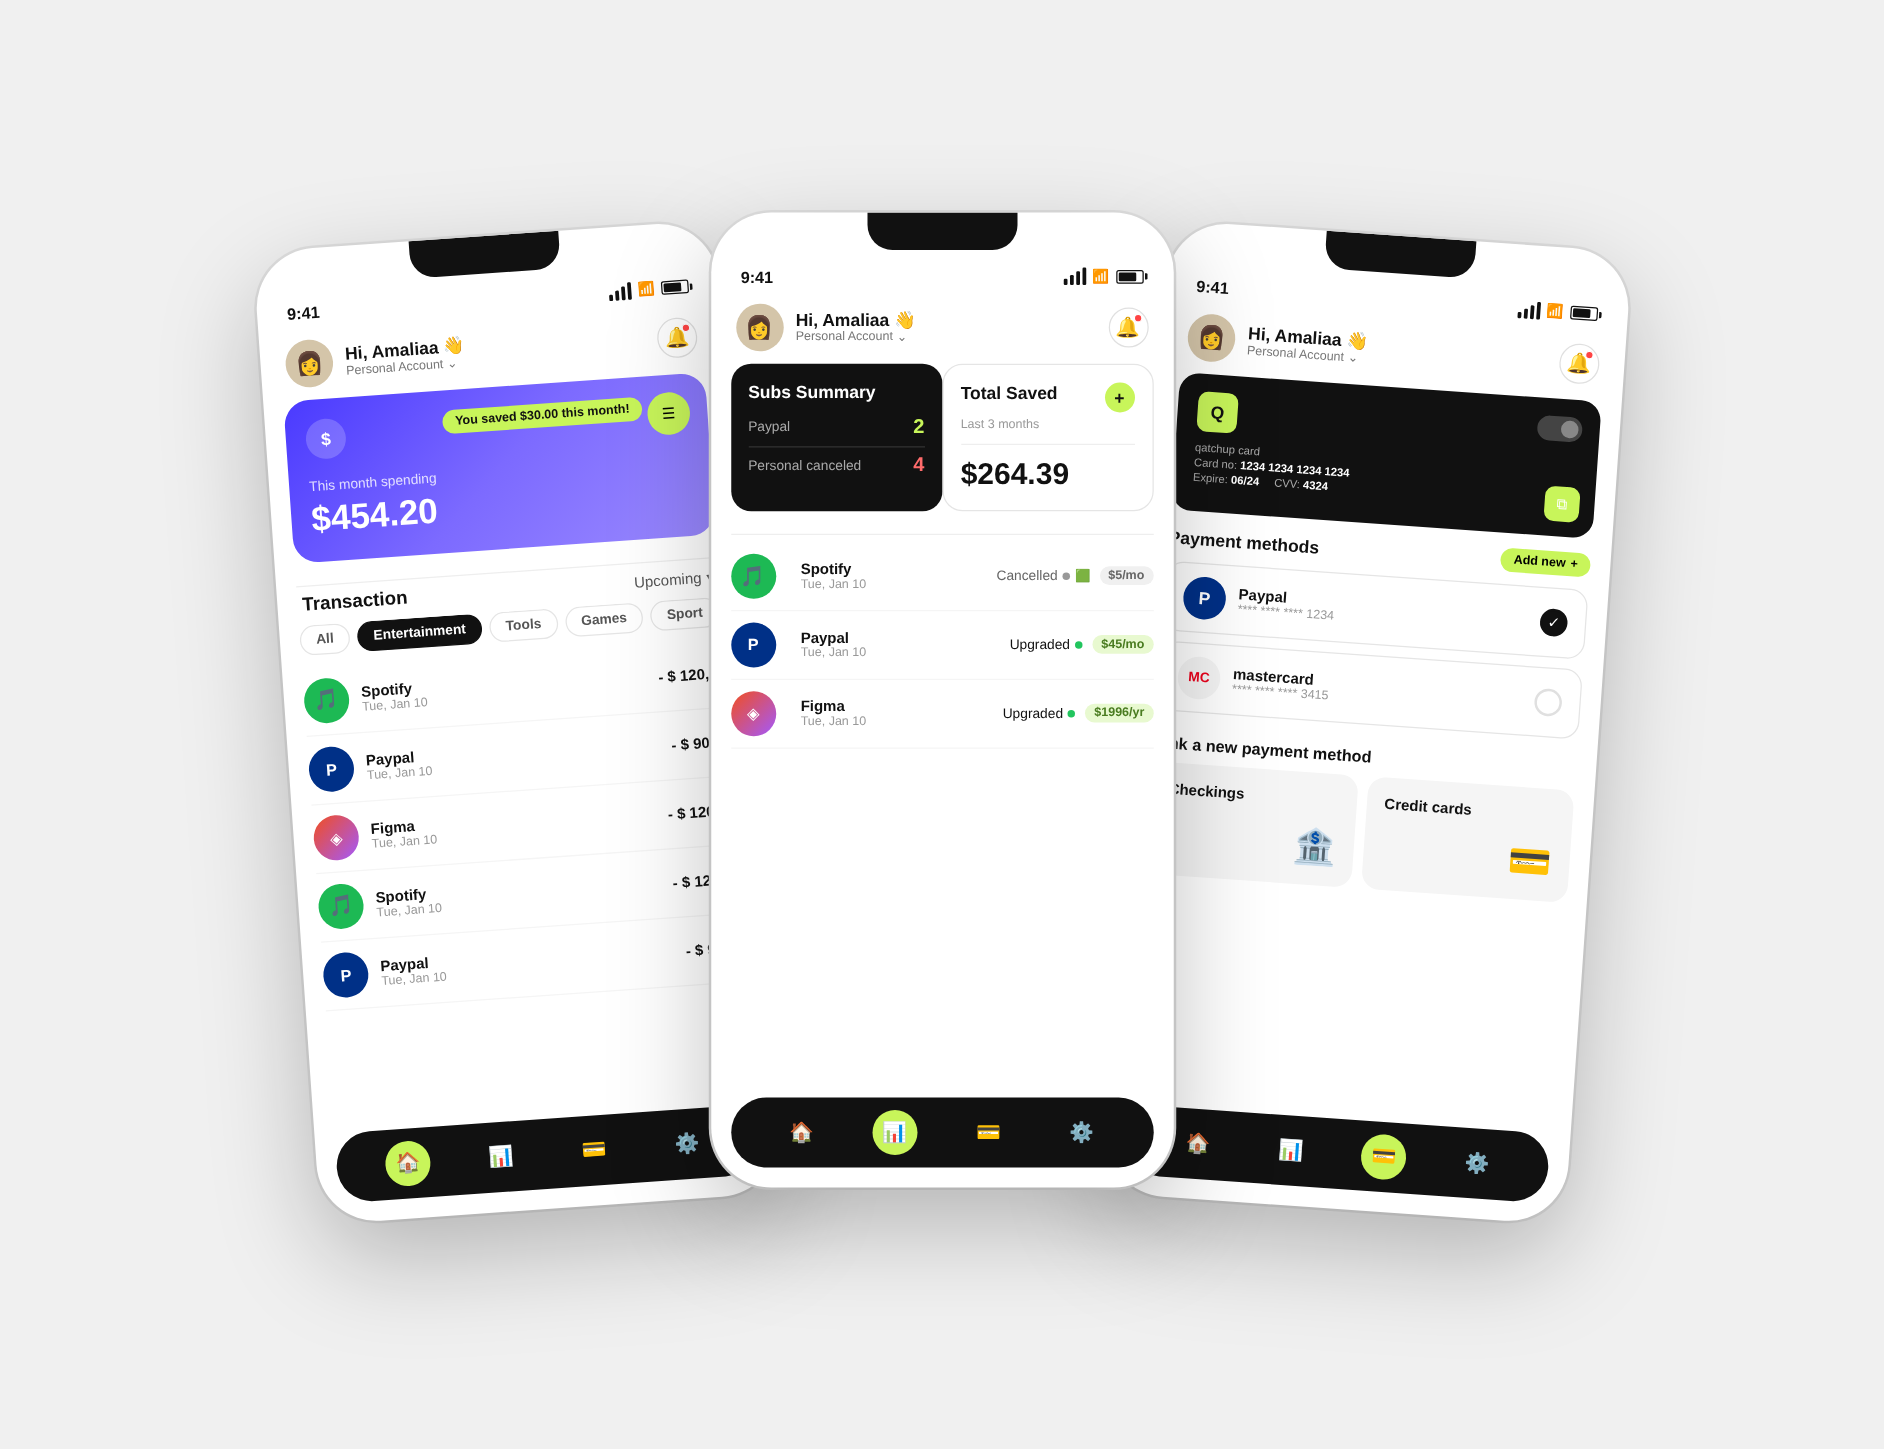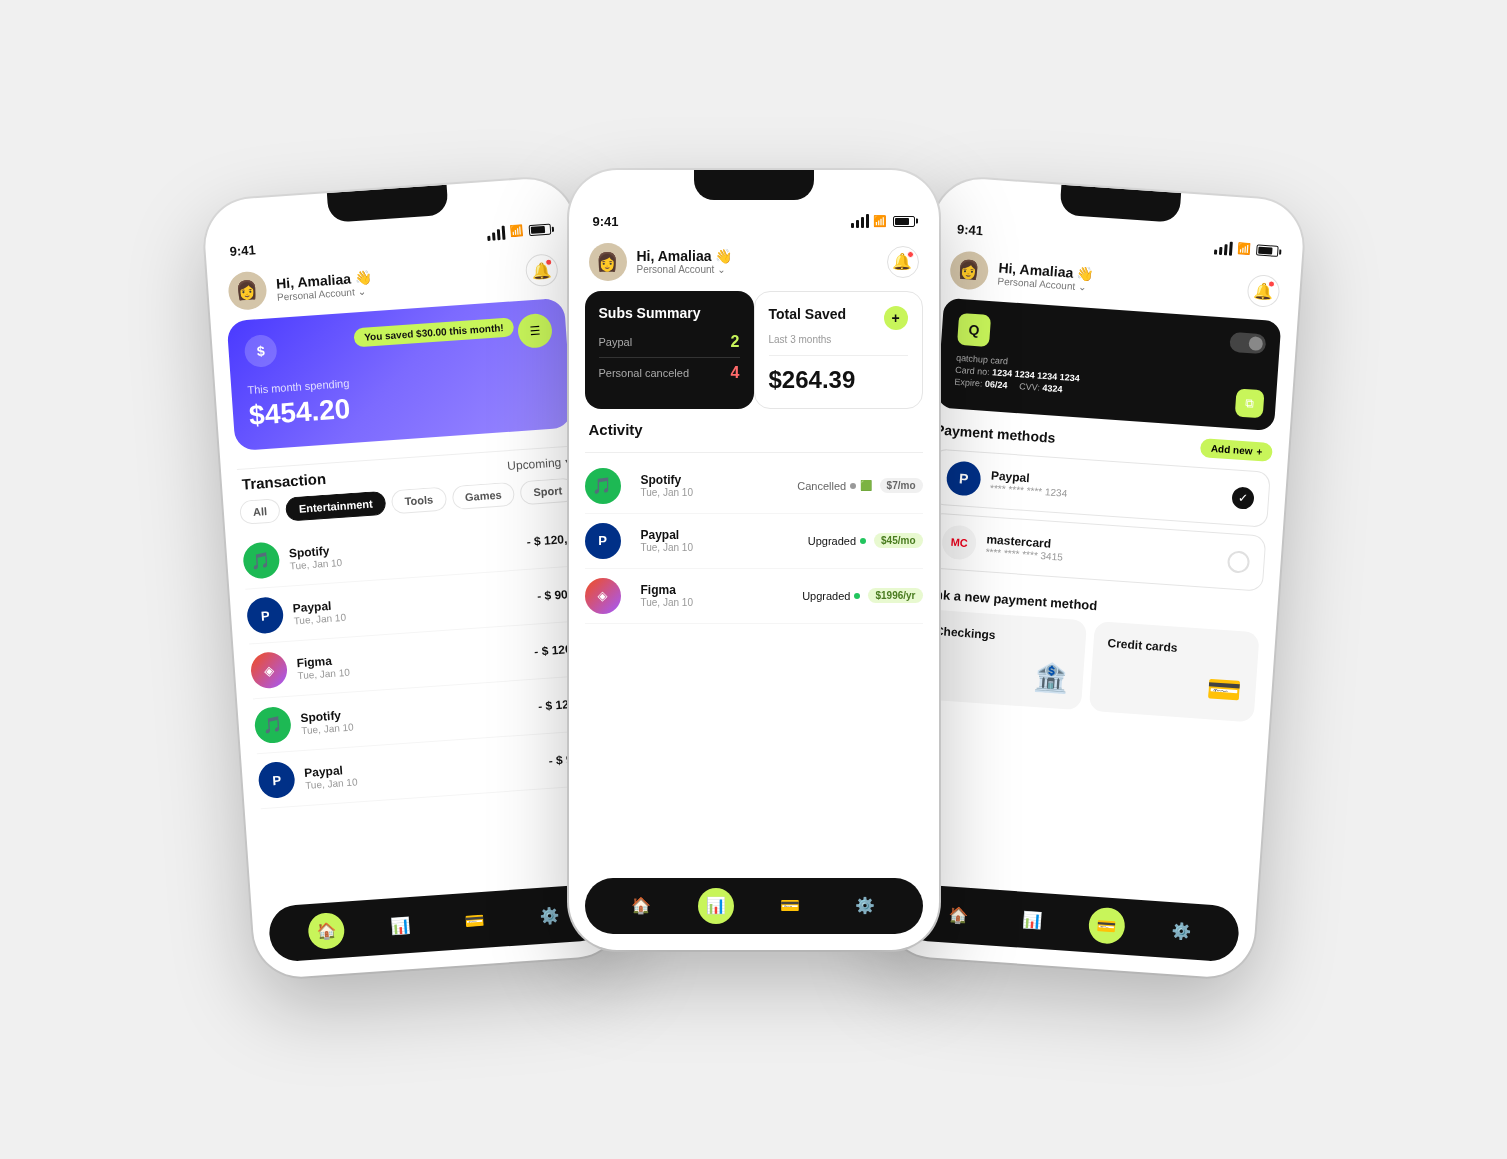--- a/index.html
+++ b/index.html
@@ -722,38 +722,35 @@
         <div class="saved-card-header">
           <div class="saved-title">Total Saved</div>
           <div class="add-circle">+</div>
         </div>
         <div class="saved-sublabel">Last 3 months</div>
         <div class="divider-line" style="background:#eee;"></div>
         <div class="saved-amount">$264.39</div>
       </div>
     </div>
 
-    <div class="section-header">
-      <span class="section-title">Activity</span>
-    </div>
     <div class="hr-divider"></div>
 
     <div class="activity-section">
       <div class="activity-item">
         <div class="tx-icon spotify-bg">🎵</div>
         <div class="activity-info">
           <div class="activity-name">Spotify</div>
           <div class="activity-date">Tue, Jan 10</div>
         </div>
         <div class="activity-status status-cancelled">
           Cancelled
           <span class="status-dot dot-grey"></span>
           <span style="display:inline-flex;align-items:center;gap:3px;">
             <span style="font-size:10px;">🟩</span>
-            <span class="amount-badge">$7/mo</span>
+            <span class="amount-badge">$5/mo</span>
           </span>
         </div>
       </div>
       <div class="activity-item">
         <div class="tx-icon paypal-bg" style="color:#fff;font-weight:800;font-size:13px;">P</div>
         <div class="activity-info">
           <div class="activity-name">Paypal</div>
           <div class="activity-date">Tue, Jan 10</div>
         </div>
         <div class="activity-status status-upgraded">

